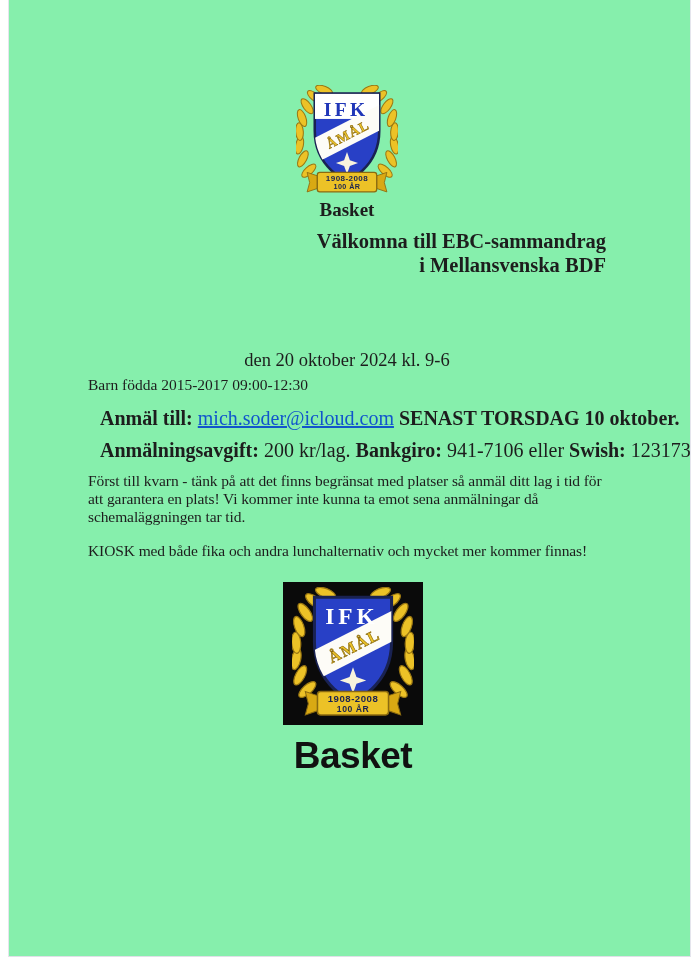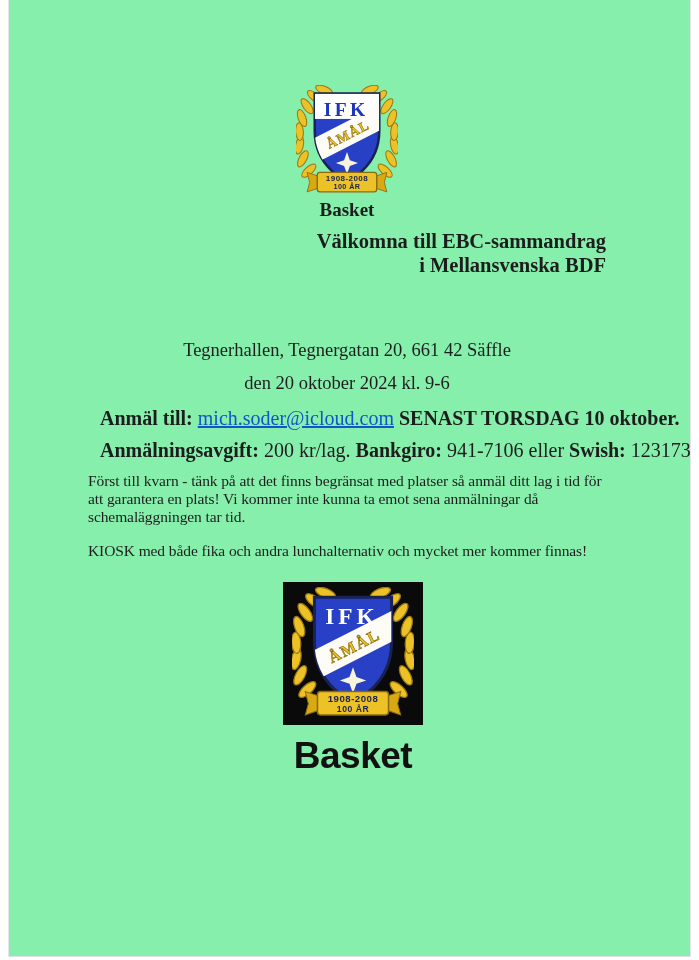--- a/index.html
+++ b/index.html
@@ -113,25 +113,25 @@
 
     <p class="h-basket">Basket</p>
 
     <p class="h-title">
       <span>Välkomna till EBC-sammandrag</span><br>
       <span>i Mellansvenska BDF</span>
     </p>
 
     <p class="invite">
       <br>
-      <span>Tegnerhallen, Tegnergatan 20, 661 42 Säffle</span>
     </p>
 
     <p class="date-line">den 20 oktober 2024 kl. 9-6</p>
 
+    <p class="sched first">Barn födda 2015-2017 09:00-12:30</p>
 
     <p class="reg first"><b>Anmäl till:</b> <a class="email-link" href="#">mich.soder@icloud.com</a> <b>SENAST TORSDAG 10 oktober.</b></p>
 
     <p class="reg second"><b>Anmälningsavgift:</b> <span>200 kr/lag.</span> <b>Bankgiro:</b> <span>941-7106</span> <span>eller</span> <b>Swish:</b> <span>1231731454</span></p>
 
     <p class="para">Först till kvarn - tänk på att det finns begränsat med platser så anmäl ditt lag i tid för att garantera en plats! Vi kommer inte kunna ta emot sena anmälningar då schemaläggningen tar tid.</p>
 
     <p class="para kiosk">KIOSK med både fika och andra lunchalternativ och mycket mer kommer finnas!</p>
 
     <div class="crest-box">

